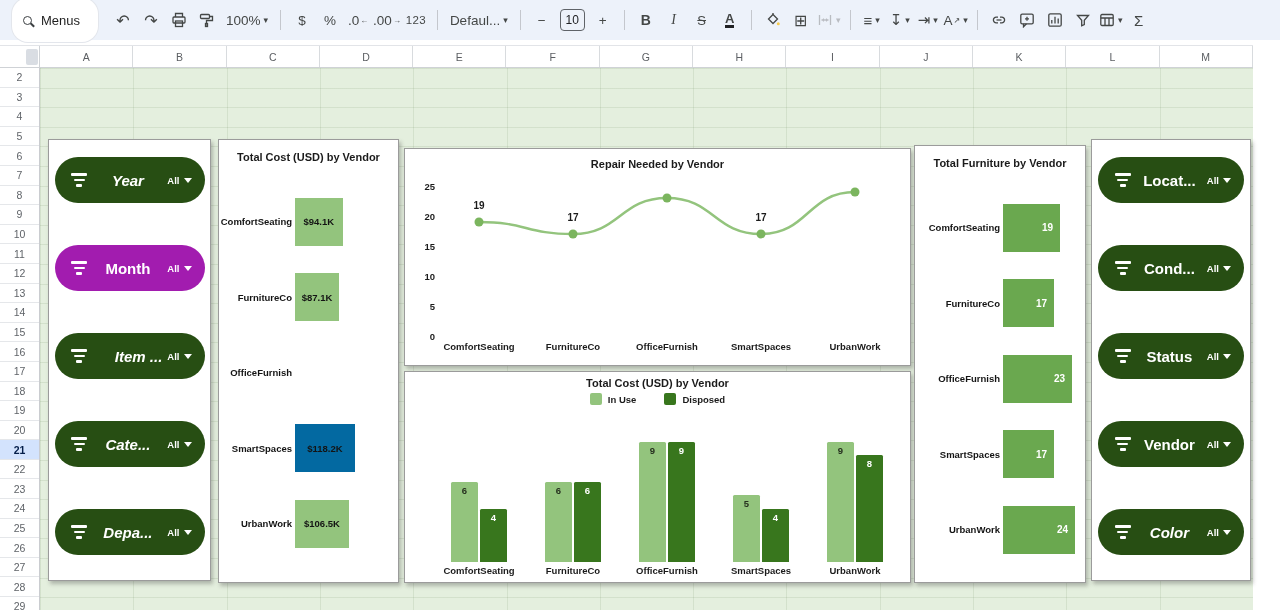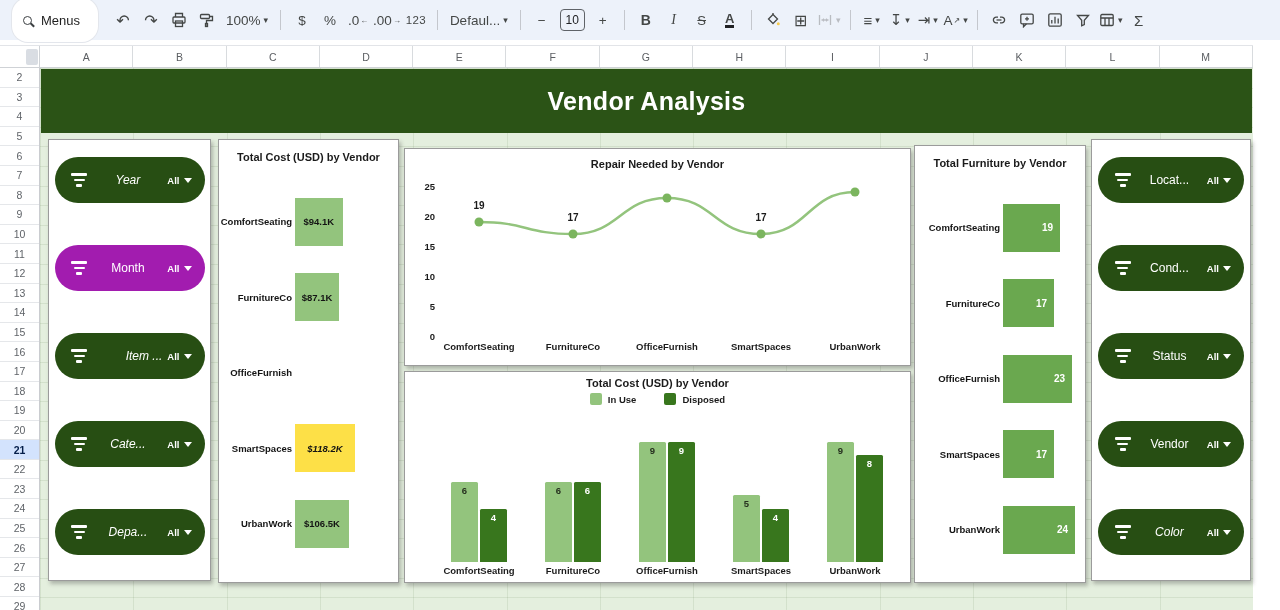--- a/index.html
+++ b/index.html
@@ -82,21 +82,21 @@
              padding: 17px 0 25px; }
 
   
   .pill { width: 150px; height: 46px; border-radius: 23px; margin: 0 auto;
           display: flex; align-items: center; padding: 0 13px 0 15px; gap: 5px;
           color: #fff; cursor: pointer; flex: 0 0 auto; }
   #p-right .pill { width: 146px; }
   .fbars { display: flex; flex-direction: column; align-items: center; gap: 2.6px;
            width: 19px; flex: 0 0 19px; }
   .fbars i { display: block; height: 2.7px; background: #fff; border-radius: 1px; }
-  .sl-label { flex: 1; text-align: center; font-size: 12px; font-weight: normal; }
+  .sl-label { flex: 1; text-align: center; font-size: 15px; font-weight: bold; }
   .sl-all { display: flex; align-items: center; gap: 4px; font-size: 9.5px; font-weight: bold; }
   .tri { width: 0; height: 0; border-left: 4px solid transparent;
          border-right: 4px solid transparent; border-top: 5px solid #fff; }
 
   
   .c-title { text-align: center; font-weight: bold; font-size: 11px; color: #1b1b1b; }
   #p-chart1 .c-title { margin-top: 11px; }
   #p-line  .c-title { margin-top: 9px; }
   #p-gbar  .c-title { margin-top: 5px; }
   #p-furn  .c-title { margin-top: 11px; }
@@ -300,23 +300,20 @@
       <div class="rownum">24</div>
       <div class="rownum">25</div>
       <div class="rownum">26</div>
       <div class="rownum">27</div>
       <div class="rownum">28</div>
       <div class="rownum">29</div>
     </div>
 
   <div class="grid"></div>
 
-  <div class="banner" style="background: rgb(43, 83, 22);">
-    <span>Vendor Analysis</span>
-  </div>
 
   <div class="panel" id="p-left">
       <div class="pill" style="background: rgb(39, 78, 19);">
         <span class="fbars">
           <i style="width: 16px;"></i>
           <i style="width: 11px;"></i>
           <i style="width: 6px;"></i>
         </span>
         <span class="sl-label" style="font-style: italic;">Year</span>
         <span class="sl-all">
@@ -387,21 +384,21 @@
           <div class="hlabel">FurnitureCo</div>
           <div class="hbar" style="width: 44.1013px; background: rgb(147, 196, 125);">
             <span>$87.1K</span>
           </div>
         </div>
         <div class="hrow">
           <div class="hlabel">OfficeFurnish</div>
         </div>
         <div class="hrow">
           <div class="hlabel">SmartSpaces</div>
-          <div class="hbar" style="width: 59.8481px; background: #fde047; font-style: italic;">
+          <div class="hbar" style="width: 59.8481px; background: #0369a1;">
             <span>$118.2K</span>
           </div>
         </div>
         <div class="hrow">
           <div class="hlabel">UrbanWork</div>
           <div class="hbar" style="width: 53.9241px; background: rgb(147, 196, 125);">
             <span>$106.5K</span>
           </div>
         </div>
       </div>

